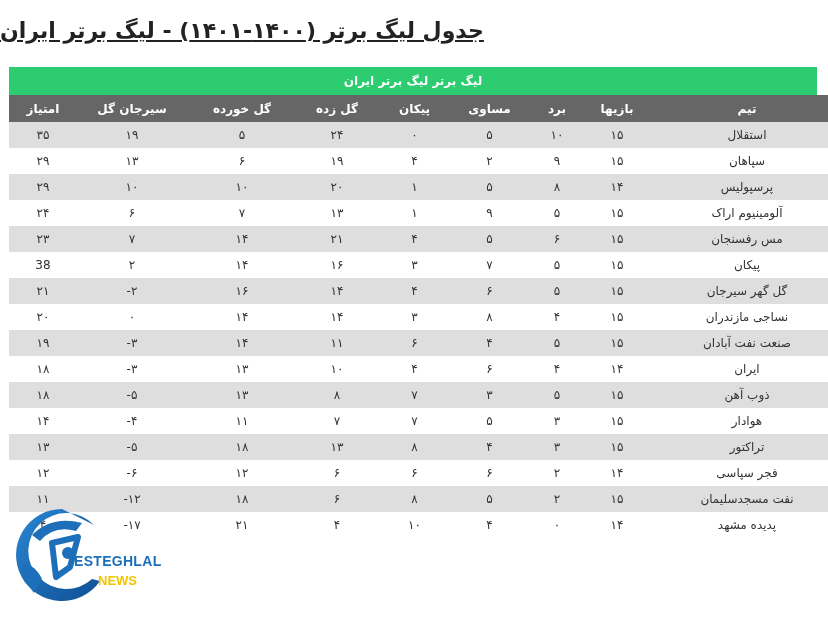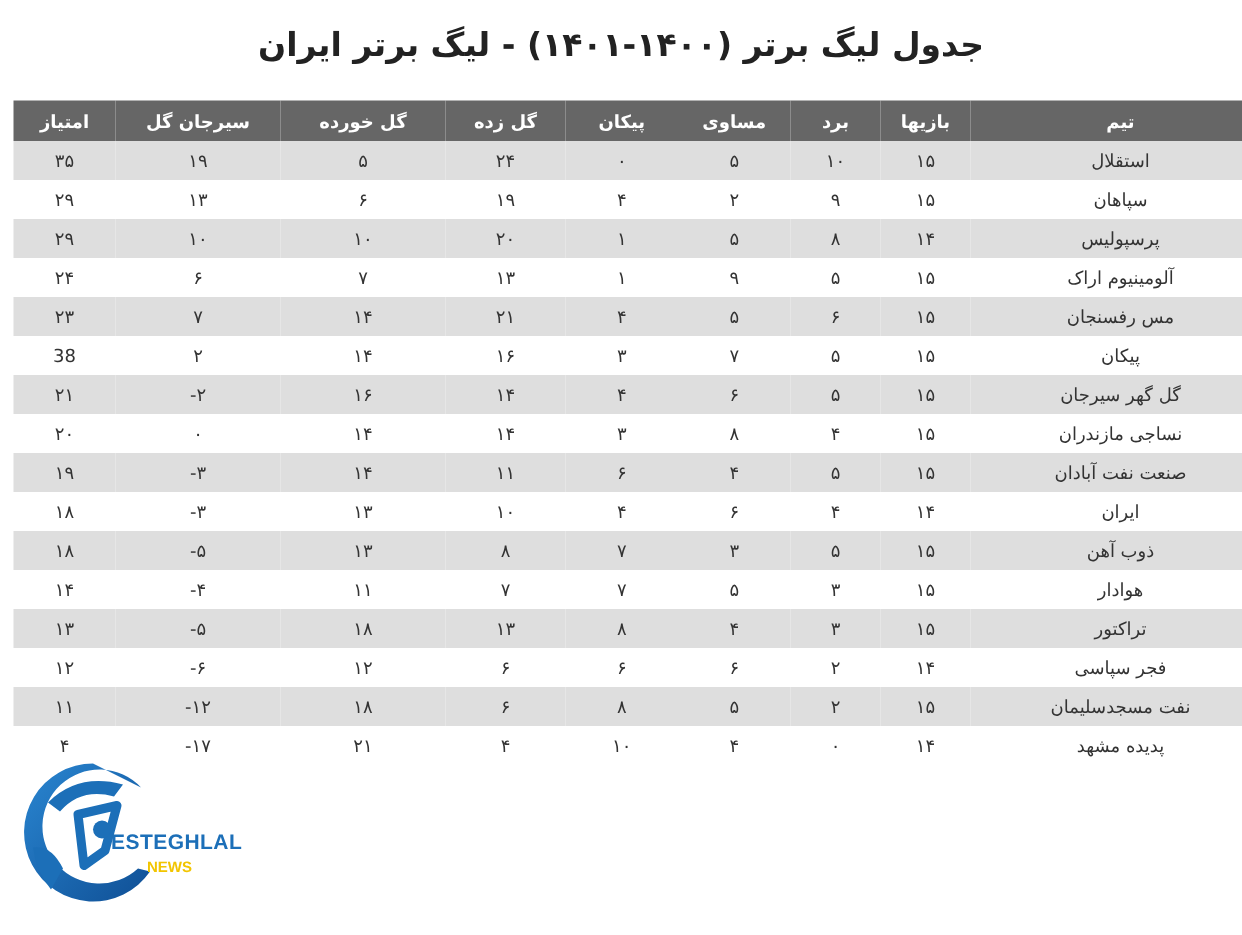--- a/index.html
+++ b/index.html
@@ -1,22 +1,22 @@
 <!DOCTYPE html>
 <html><head>
   <meta charset="utf-8">
   <style>
     html, body { margin: 0; padding: 0; background: #ffffff; }
     body {
       width: 828px; height: 623px; position: relative; overflow: hidden;
       font-family: "DejaVu Sans", sans-serif; color: #333;
     }
     .title {
-      position: absolute; top: 18px; left: 0; width: 828px; text-align: center;
-      font-size: 22px; font-weight: bold; color: #222; direction: rtl;
+      position: absolute; top: 18px; left: 0; width: 828px; text-align: left;
+      font-size: 22px; font-weight: bold; color: #222; direction: rtl; text-decoration: underline;
     }
     .table-wrap {
       position: absolute; left: 9px; top: 67px; width: 808px;
     }
     .league-bar {
       height: 28px; background: #2ecc71; color: #fff; text-align: center;
       line-height: 28px; font-size: 12px; font-weight: bold; direction: rtl;
     }
     table {
       width: 808px; border-collapse: collapse; direction: rtl; table-layout: fixed;
@@ -46,29 +46,30 @@
     .logo-fa {
       position: absolute; left: 90px; top: 16px; font-size: 20px; font-weight: bold;
       color: #1c6fb8; direction: rtl;
     }
     .logo-en1 {
       position: absolute; left: 62px; top: 48px; font-family: "Liberation Sans", sans-serif;
       font-size: 14px; font-weight: bold; color: #1c6fb8; letter-spacing: 0.3px; text-align: center;
     }
     .logo-en2 {
       position: absolute; left: 86px; top: 68px; font-family: "Liberation Sans", sans-serif;
-      font-size: 10px; font-weight: bold; color: #f2c500;
+      font-size: 13px; font-weight: bold; color: #f2c500;
     }
   </style>
 </head>
 <body>
 
 <div class="title">جدول لیگ برتر (۱۴۰۰-۱۴۰۱) - لیگ برتر ایران</div>
 
 <div class="table-wrap">
+  <div class="league-bar">لیگ برتر لیگ برتر ایران</div>
   <table>
     <thead>
       <tr>
 
         <th class="c-team">تیم</th>
         <th class="c-played">بازیها</th>
         <th class="c-win">برد</th>
         <th class="c-draw">مساوی</th>
         <th class="c-loss">پیکان</th>
         <th class="c-gf">گل زده</th>

